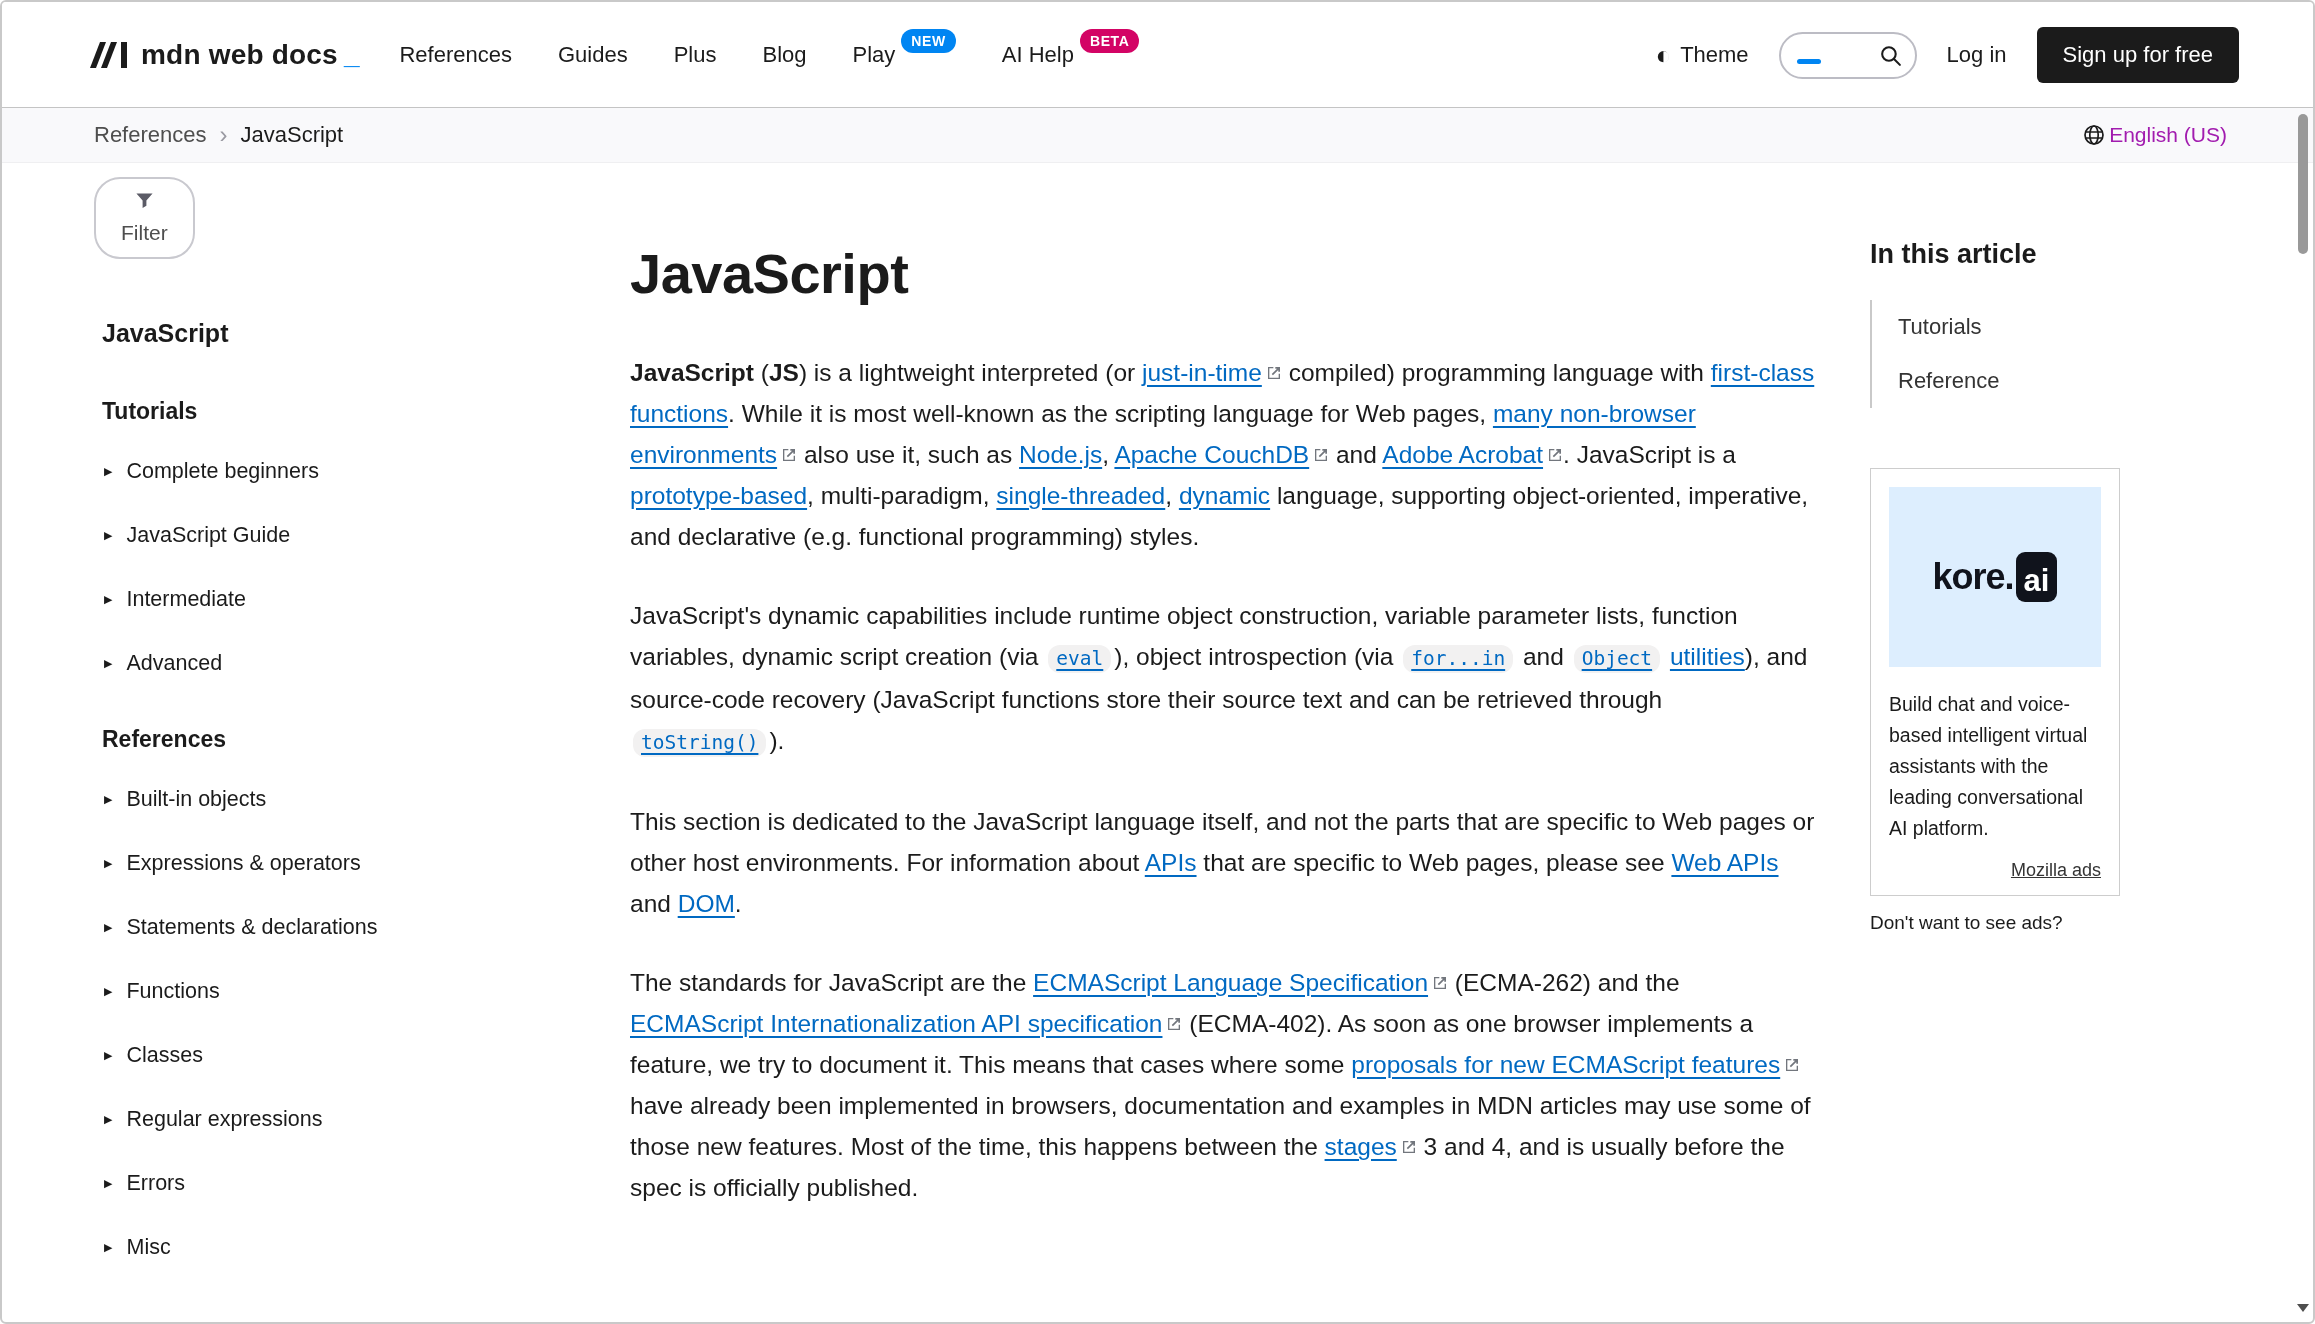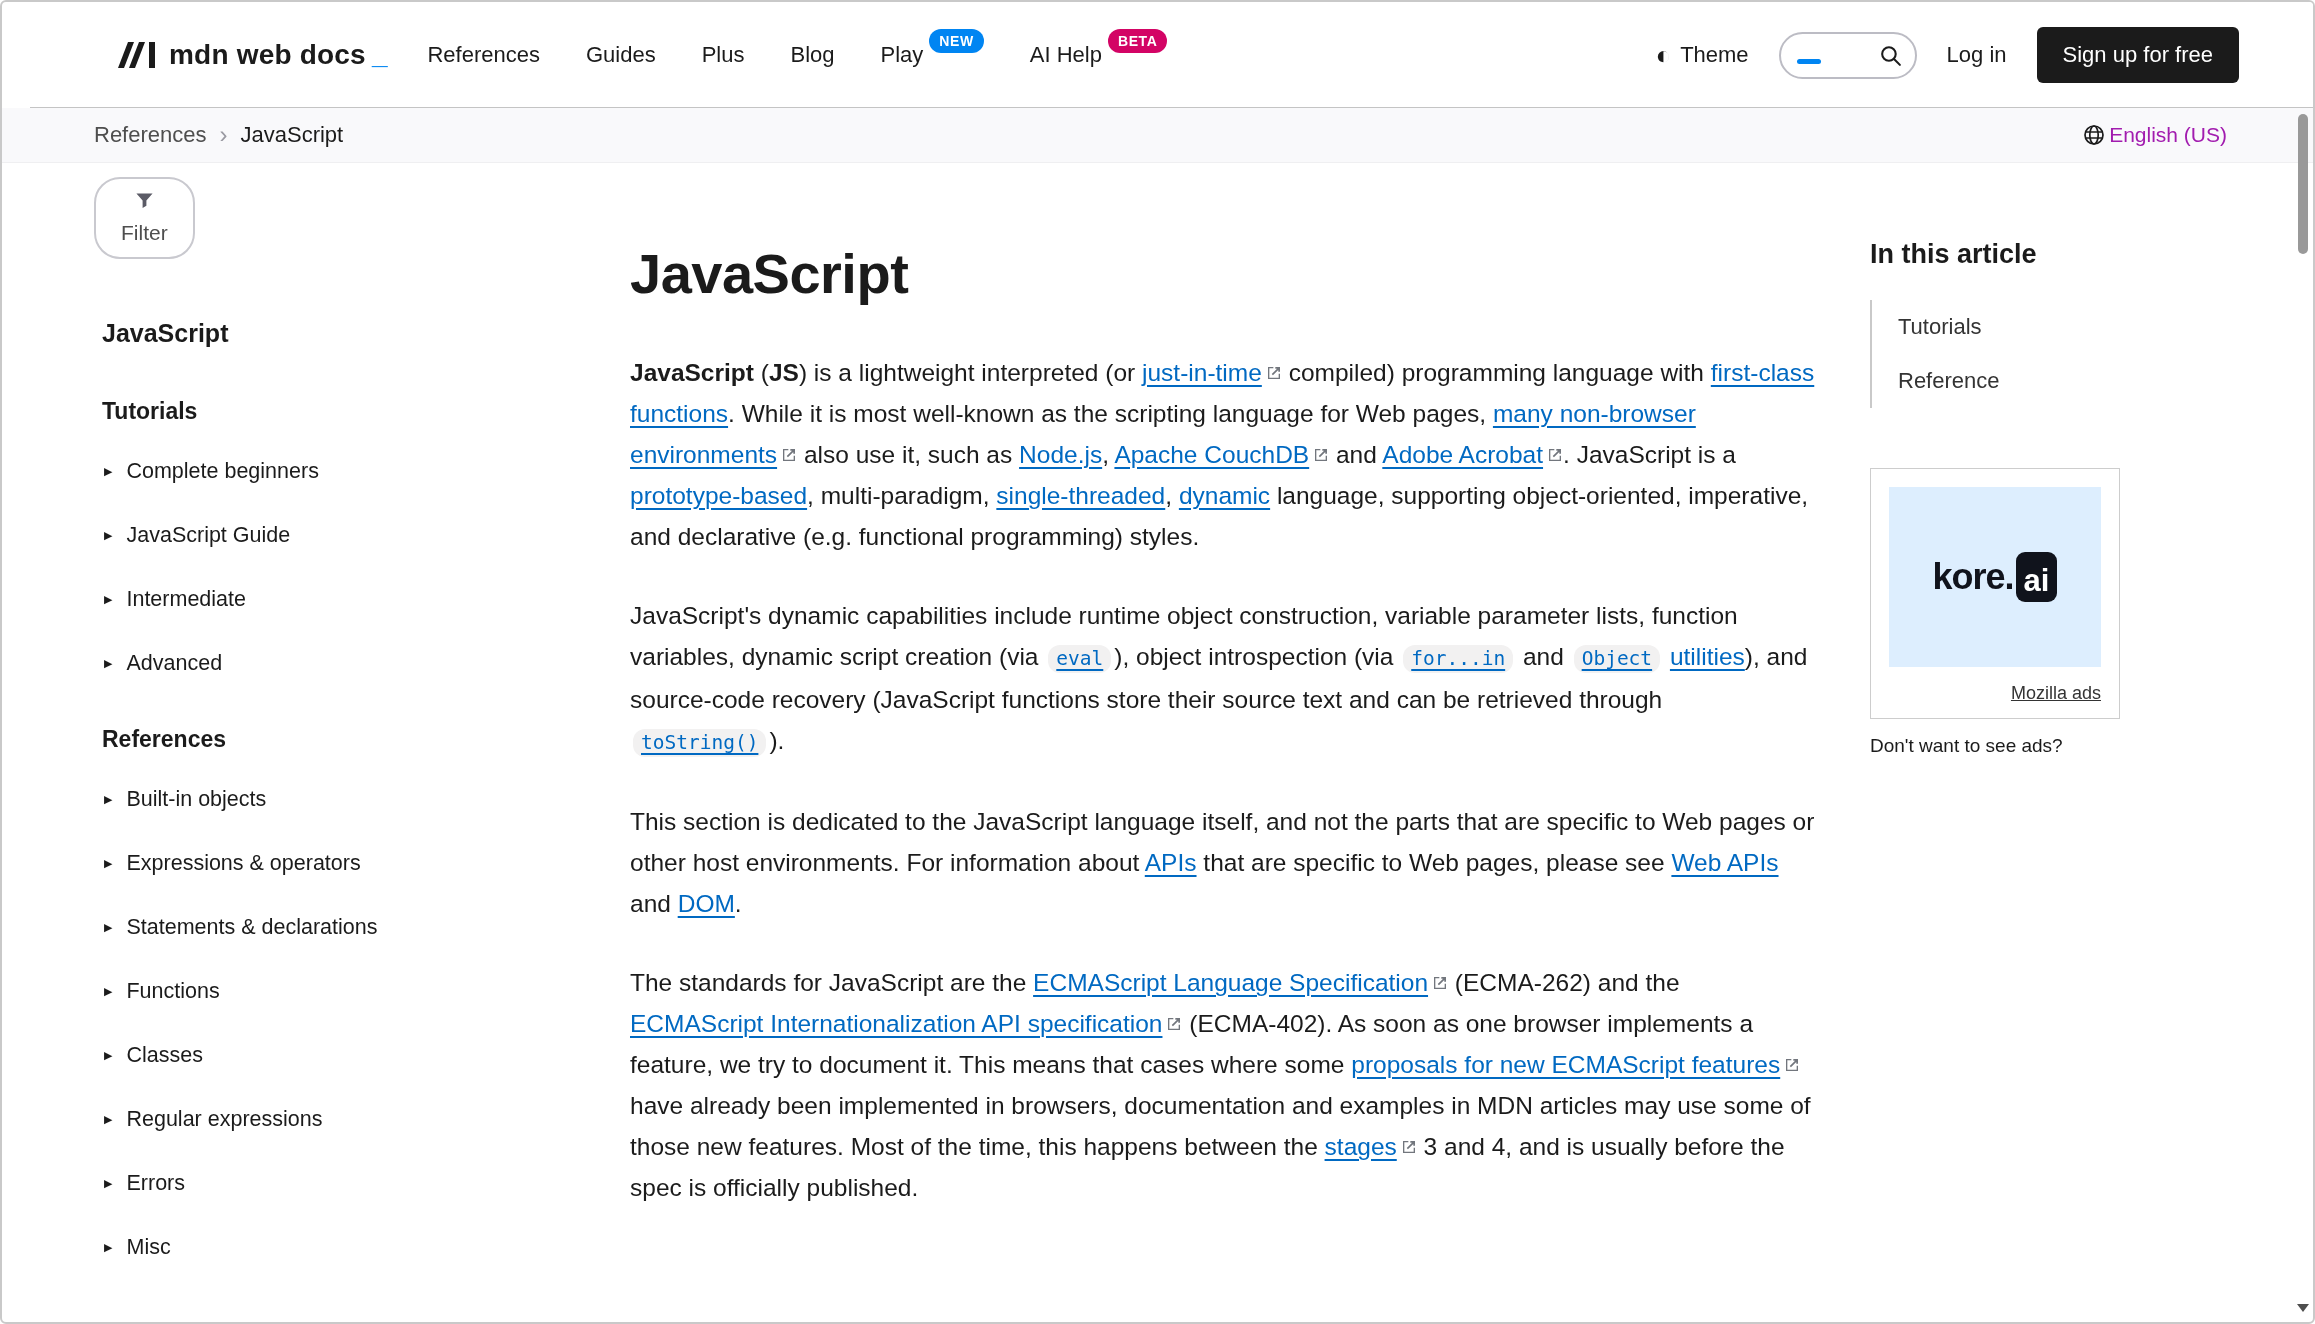--- a/index.html
+++ b/index.html
@@ -10,21 +10,21 @@
     --text-secondary:#4e4e4e;
     --border:#cdcdcd;
   }
   *{margin:0;padding:0;box-sizing:border-box;}
   html,body{width:2315px;height:1324px;}
   body{font-family:"Liberation Sans","DejaVu Sans",sans-serif;color:var(--text);background:#fff;overflow:hidden;}
   a{text-decoration:none;color:inherit;cursor:pointer;}
   .page{width:2315px;height:1324px;border:2px solid #c9c9c9;border-radius:6px;overflow:hidden;position:relative;background:#fff;display:flex;flex-direction:column;}
 
   
-  .header{flex:0 0 106px;height:106px;display:flex;align-items:center;padding:1px 74px 0 88px;border-bottom:1px solid #c4c4c4;background:#fff;margin-left:28px;}
+  .header{flex:0 0 106px;height:106px;display:flex;align-items:center;padding:1px 74px 0 88px;border-bottom:1px solid #c4c4c4;background:#fff;}
   .logo{display:flex;align-items:center;gap:11px;margin-right:40px;}
   .logo-text{font-size:28px;font-weight:700;letter-spacing:.2px;color:#1b1b1b;white-space:nowrap;}
   .logo-underscore{color:var(--badge-new);font-weight:800;font-size:28px;margin-left:-5px;}
   .main-nav{display:flex;align-items:center;gap:46px;}
   .nav-link{font-size:22px;color:#1b1b1b;display:flex;align-items:flex-start;white-space:nowrap;}
   .badge{font-size:14px;font-weight:700;letter-spacing:.6px;color:#fff;padding:4px 10px;border-radius:999px;margin-left:6px;display:inline-block;transform:translateY(-13px);}
   .badge-new{background:var(--badge-new);}
   .badge-beta{background:var(--badge-beta);}
   .header-right{margin-left:auto;display:flex;align-items:center;gap:30px;}
   .theme-btn{display:flex;align-items:center;gap:9px;background:none;border:none;font:inherit;font-size:22px;color:#1b1b1b;cursor:pointer;}
@@ -272,20 +272,21 @@
           </ul>
       </section>
 
       <div class="ad-box">
         <div class="ad-image">
           <span class="ad-brand">
               <span>kore.</span>
               <span class="ai-blob">ai</span>
             </span>
         </div>
+        <p class="ad-text">Build chat and voice-based intelligent virtual assistants with the leading conversational AI platform.</p>
         <a class="ad-attr" href="#">Mozilla ads</a>
       </div>
       <a class="ad-optout" href="#">Don't want to see ads?</a>
     </div>
   </div>
 
   <div class="scrollbar">
     <div class="scrollbar-thumb"></div>
     <div class="scroll-down"></div>
   </div>

